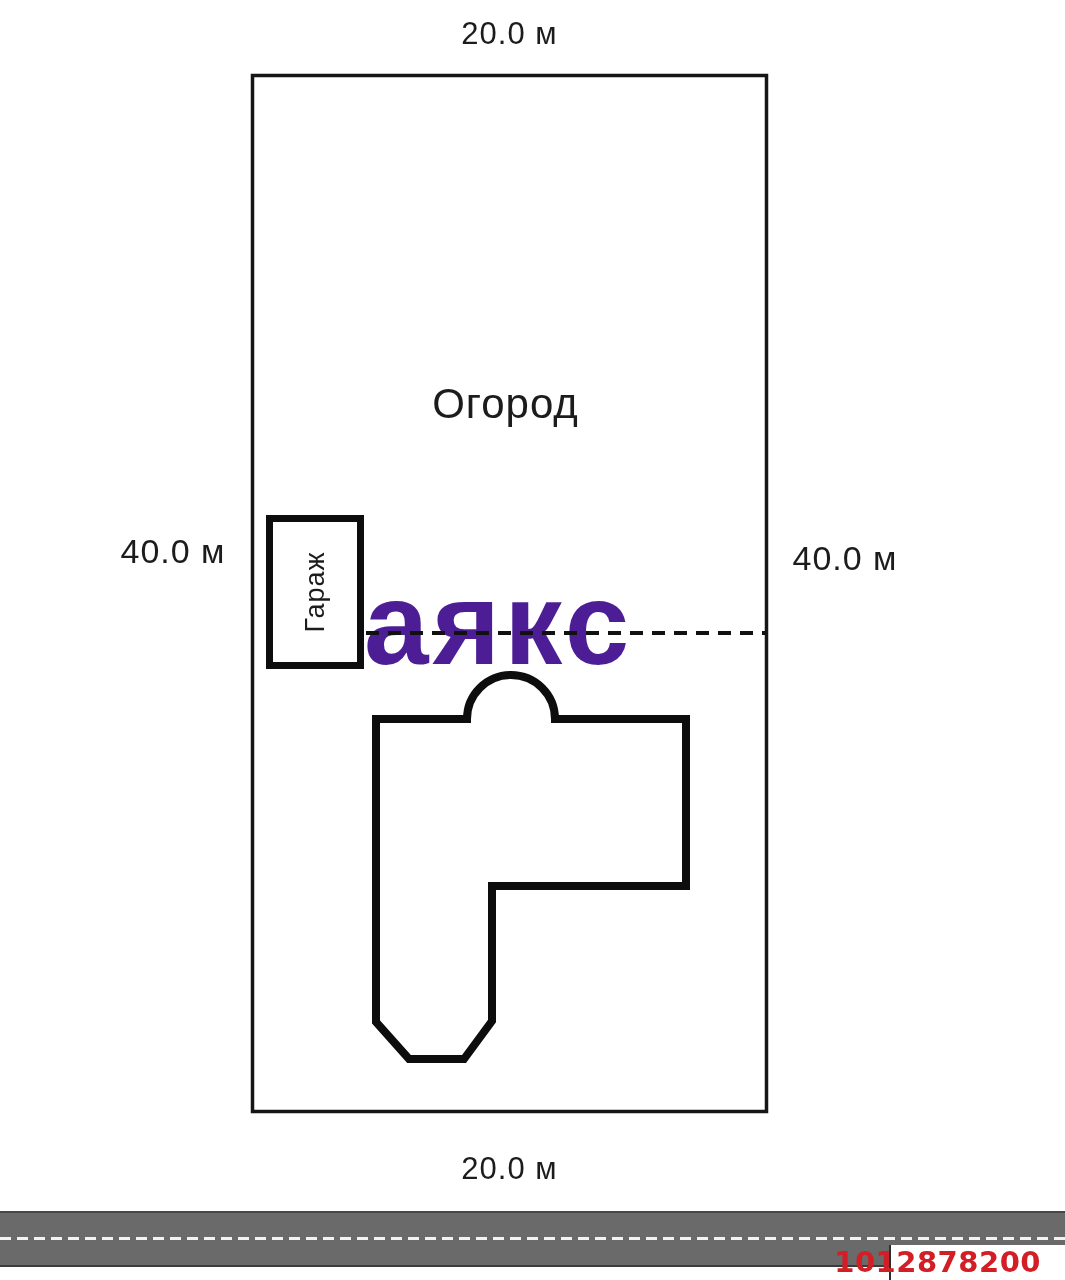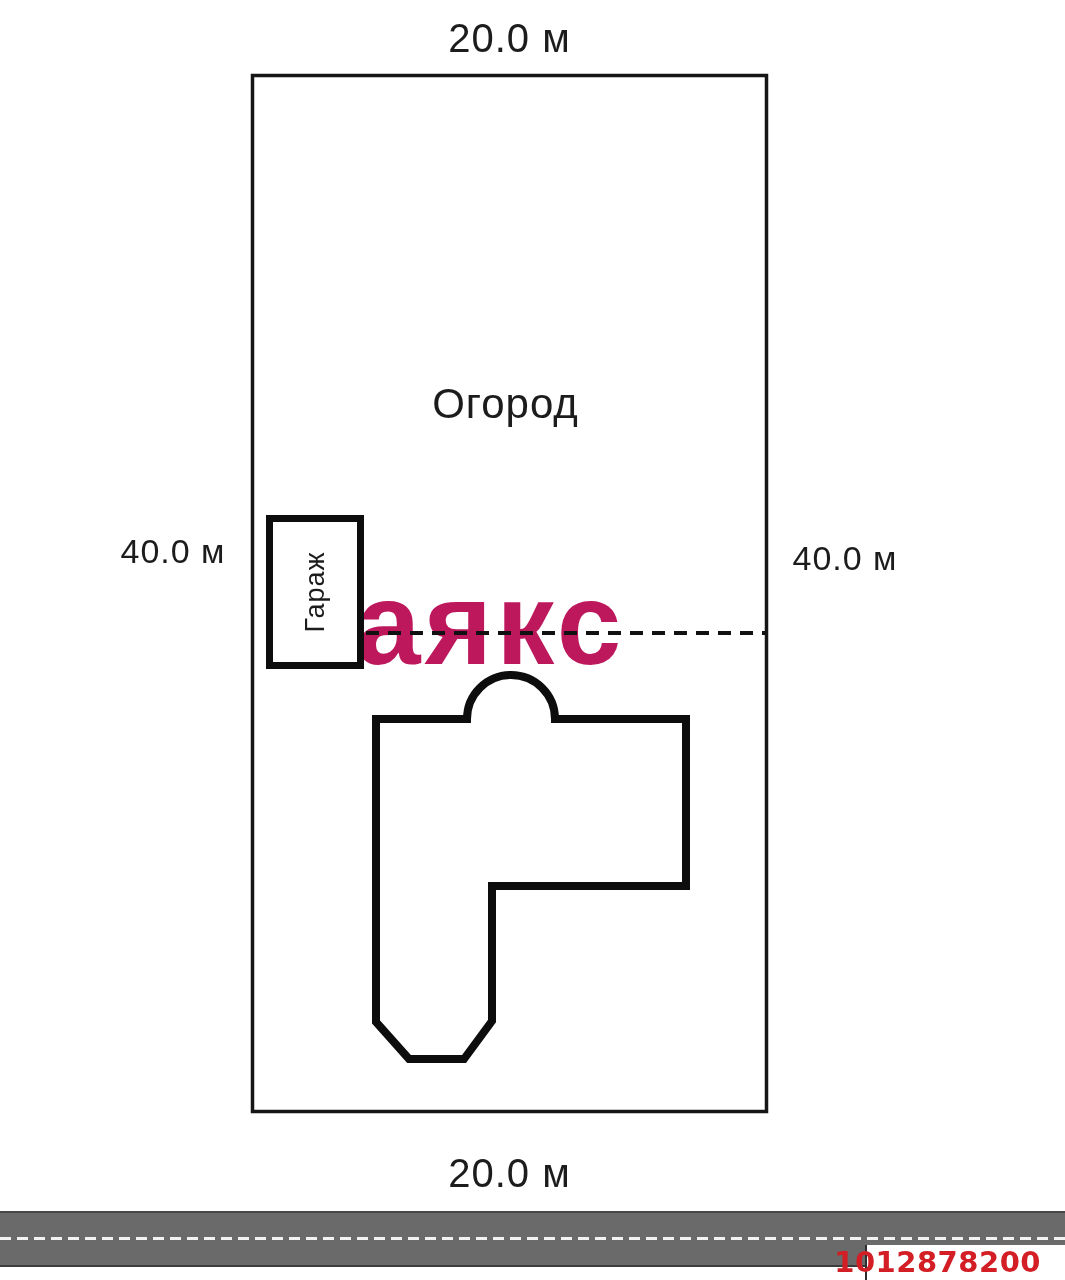--- a/index.html
+++ b/index.html
@@ -7,21 +7,21 @@
     position: relative;
     width: 1065px;
     height: 1280px;
     background: #ffffff;
     overflow: hidden;
     font-family: "Liberation Sans", sans-serif;
     color: #1c1c1c;
   }
   .abs { position: absolute; }
   .dim-label {
-    font-size: 40px;
+    font-size: 31px;
     letter-spacing: 1px;
     color: #1c1c1c;
     text-align: center;
     white-space: nowrap;
   }
   .garden-label {
     left: 251px; top: 380px; width: 509px;
     text-align: center;
     font-size: 42px;
     letter-spacing: 1px;
@@ -46,21 +46,21 @@
     box-sizing: border-box;
   }
   .road-centerline {
     position: absolute;
     left: 0; top: 24px;
     width: 100%; height: 3px;
     background: repeating-linear-gradient(90deg, #f2f2f2 0 11px, rgba(0,0,0,0) 11px 17px);
   }
   .id-box {
     right: 0; top: 1245px;
-    width: 200px; height: 35px;
+    width: 176px; height: 35px;
     background: #ffffff;
     border-left: 2px solid #2e2e2e;
     box-sizing: border-box;
     display: flex;
     align-items: center;
     justify-content: flex-end;
   }
   .id-number {
     font-family: "DejaVu Sans", "Liberation Sans", sans-serif;
     font-weight: 700;
@@ -84,21 +84,21 @@
   <div class="abs dim-label" style="left: 251px; top: 16px; width: 517px;">20.0 м</div>
 
   <div class="abs dim-label" style="left: 108px; top: 532px; width: 130px; font-size: 34px;">40.0 м</div>
 
   <div class="abs dim-label" style="left: 780px; top: 539px; width: 130px; font-size: 34px;">40.0 м</div>
 
   <div class="abs dim-label" style="left: 251px; top: 1151px; width: 517px;">20.0 м</div>
 
   <div class="abs garden-label">Огород</div>
 
-  <div class="abs watermark" style="color: #be185d;">аякс</div>
+  <div class="abs watermark" style="color: #4c1d95; margin-left: 8px;">аякс</div>
 
   <svg class="abs svg-layer" width="1065" height="1280" viewBox="0 0 1065 1280">
 
     <rect x="252.5" y="75.5" width="514" height="1036" fill="none" stroke="#161616" stroke-width="3.5"></rect>
 
     <line x1="366" y1="633" x2="766" y2="633" stroke="#111111" stroke-width="4" stroke-dasharray="13 9"></line>
 
     <path d="M 376 719 L 467 719 A 44 44 0 0 1 555 719 L 686 719 L 686 886 L 492 886 L 492 1021 L 464 1059 L 409 1059 L 376 1022 Z" fill="#ffffff" stroke="#0d0d0d" stroke-width="8" stroke-linejoin="miter"></path>
 
     <rect x="269.5" y="518.5" width="91" height="147" fill="#ffffff" stroke="#0d0d0d" stroke-width="7"></rect>

